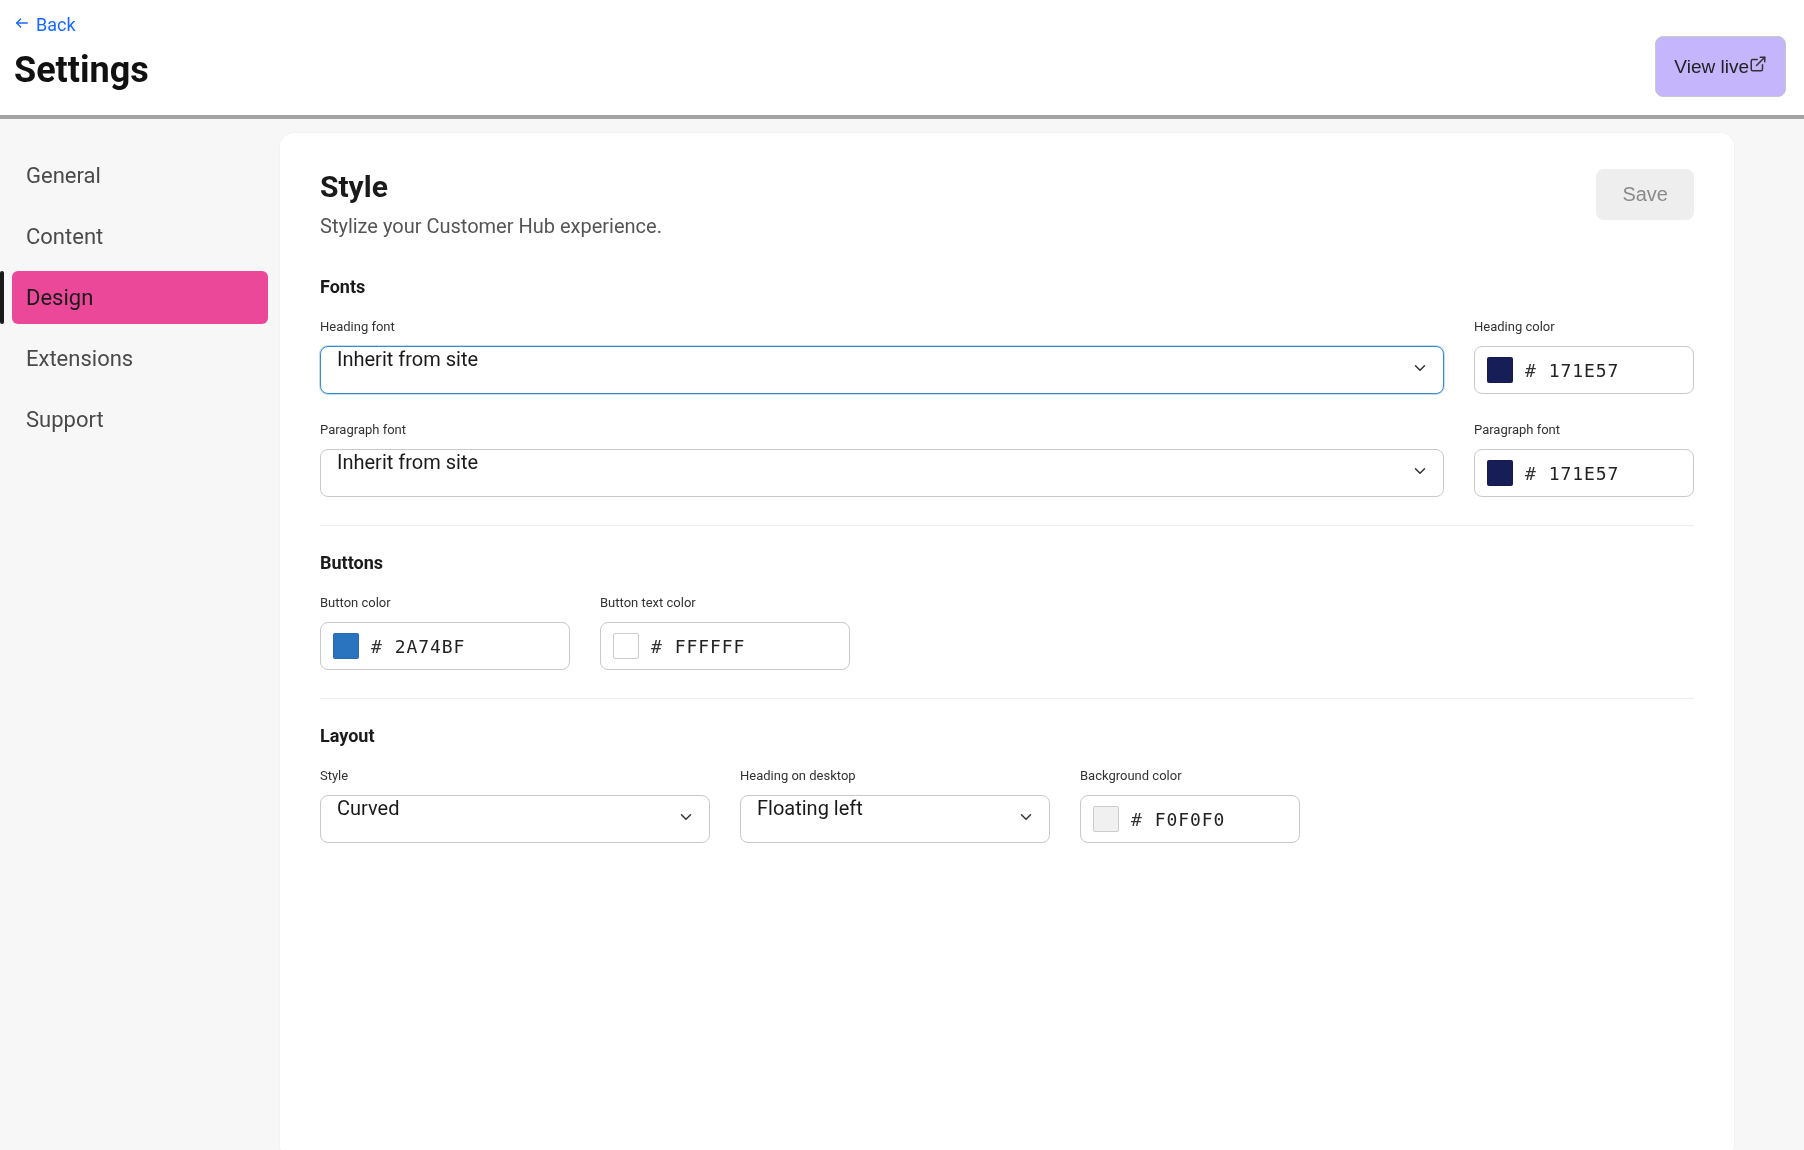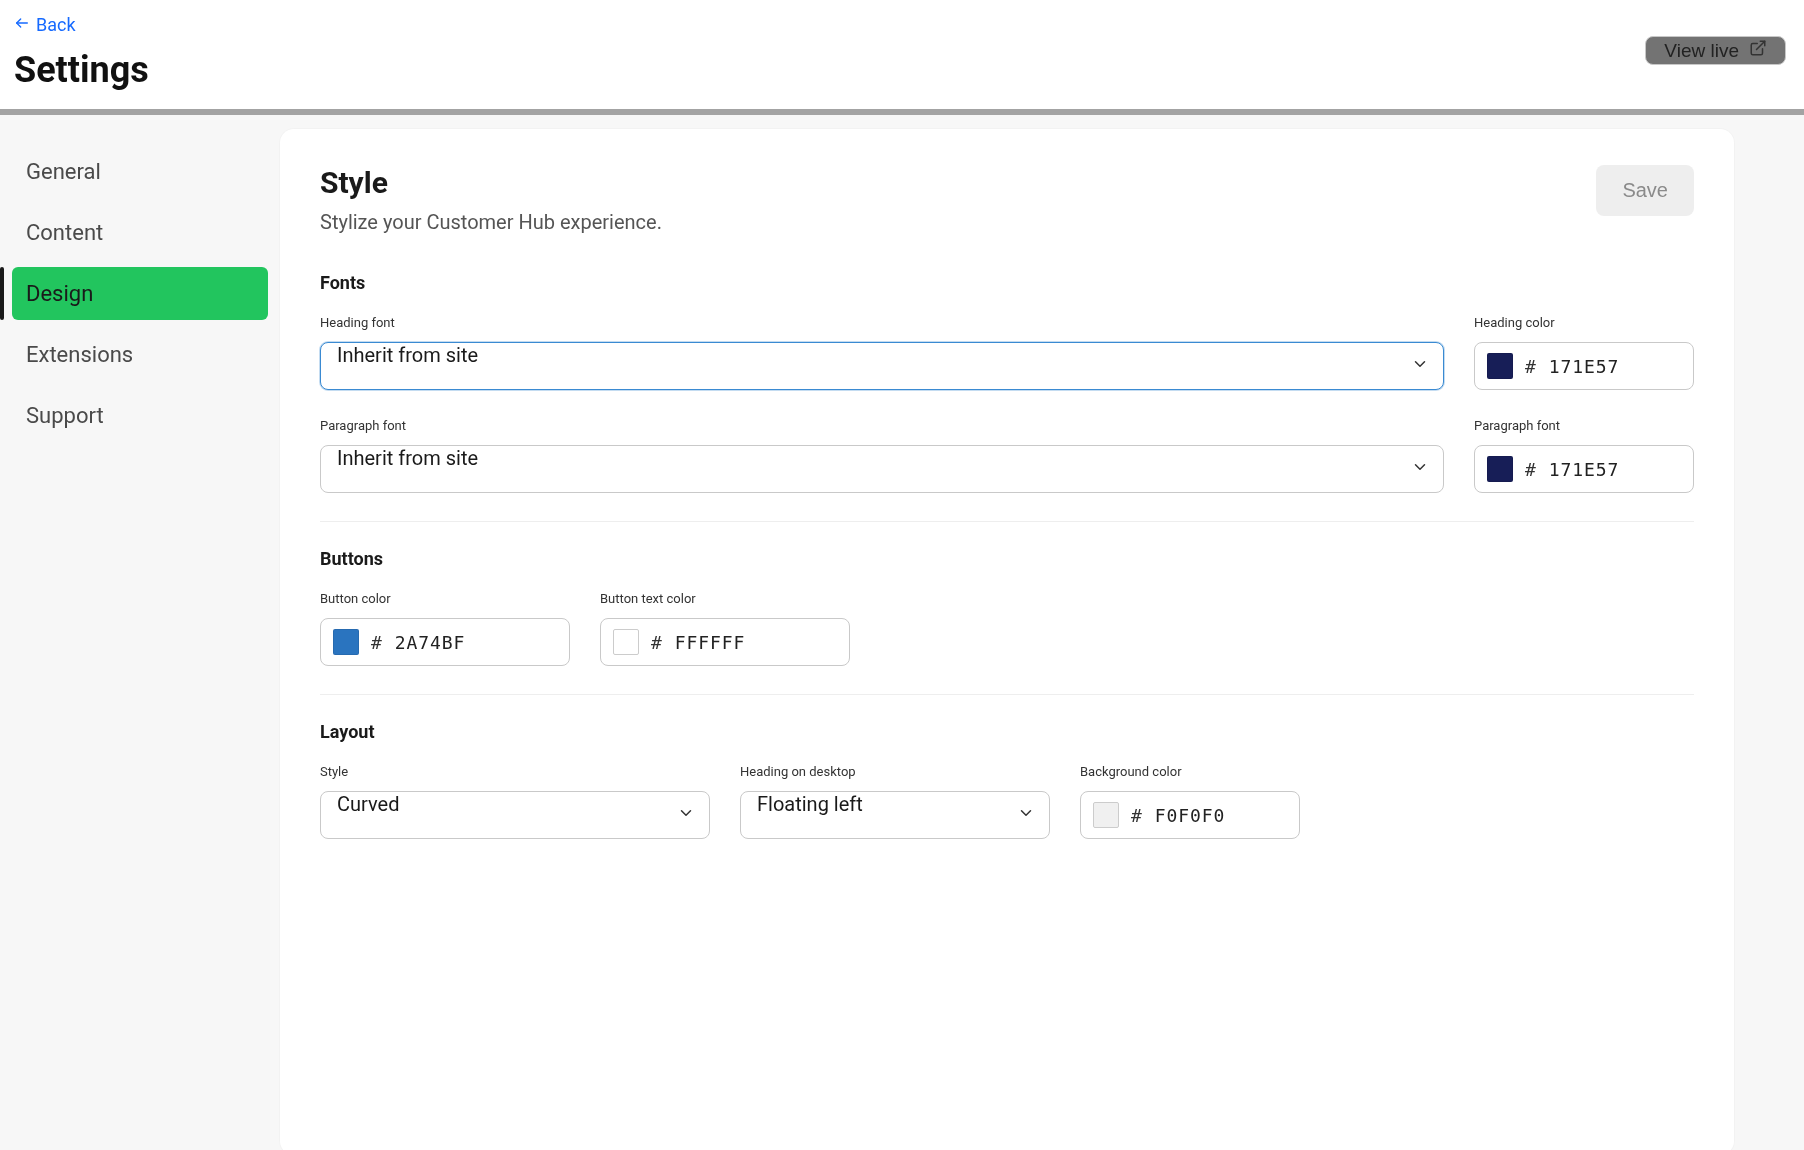--- a/index.html
+++ b/index.html
@@ -7,21 +7,21 @@
   body {
     font-family: -apple-system, BlinkMacSystemFont, "Segoe UI", Roboto, Helvetica, Arial, sans-serif;
     font-size: 18px;
     color: #1a1a1a;
     background: #ffffff;
   }
 
   
   .header {
     padding: 14px 18px 18px 14px;
-    border-bottom: 6px solid #a3a3a3;
+    border-bottom: 4px solid #a3a3a3;
     display: flex;
     justify-content: space-between;
     align-items: flex-start;
   }
   .header-left { display: flex; flex-direction: column; gap: 14px; }
   .back-link {
     display: inline-flex;
     align-items: center;
     gap: 6px;
     color: #166aff;
@@ -32,24 +32,23 @@
   .back-link svg { stroke: #166aff; }
   .page-title {
     font-size: 36px;
     font-weight: 700;
     color: #111;
   }
   .view-live-btn {
     margin-top: 22px;
     display: inline-flex;
     align-items: center;
-    gap: 10px;
     border: 1px solid #c8c8c8;
-    background: #737373;
-    padding: 2px 18px;
+    background: #c4b5fd;
+    padding: 18px 18px;
     border-radius: 8px;
     font-size: 19px;
     color: #222;
     cursor: pointer;
   }
   .view-live-btn svg { stroke: #333; }
 
   
   .body {
     background: #f7f7f7;
@@ -65,21 +64,21 @@
   .sidebar-item {
     position: relative;
     padding: 14px 14px;
     font-size: 22px;
     color: #4a4a4a;
     border-radius: 6px;
     cursor: pointer;
     margin-bottom: 8px;
   }
   .sidebar-item.active {
-    background: #22c55e;
+    background: #ec4899;
     color: #1a1a1a;
   }
   .sidebar-item.active::before {
     content: "";
     position: absolute;
     left: -12px;
     top: 0;
     bottom: 0;
     width: 4px;
     background: #1a1a1a;

